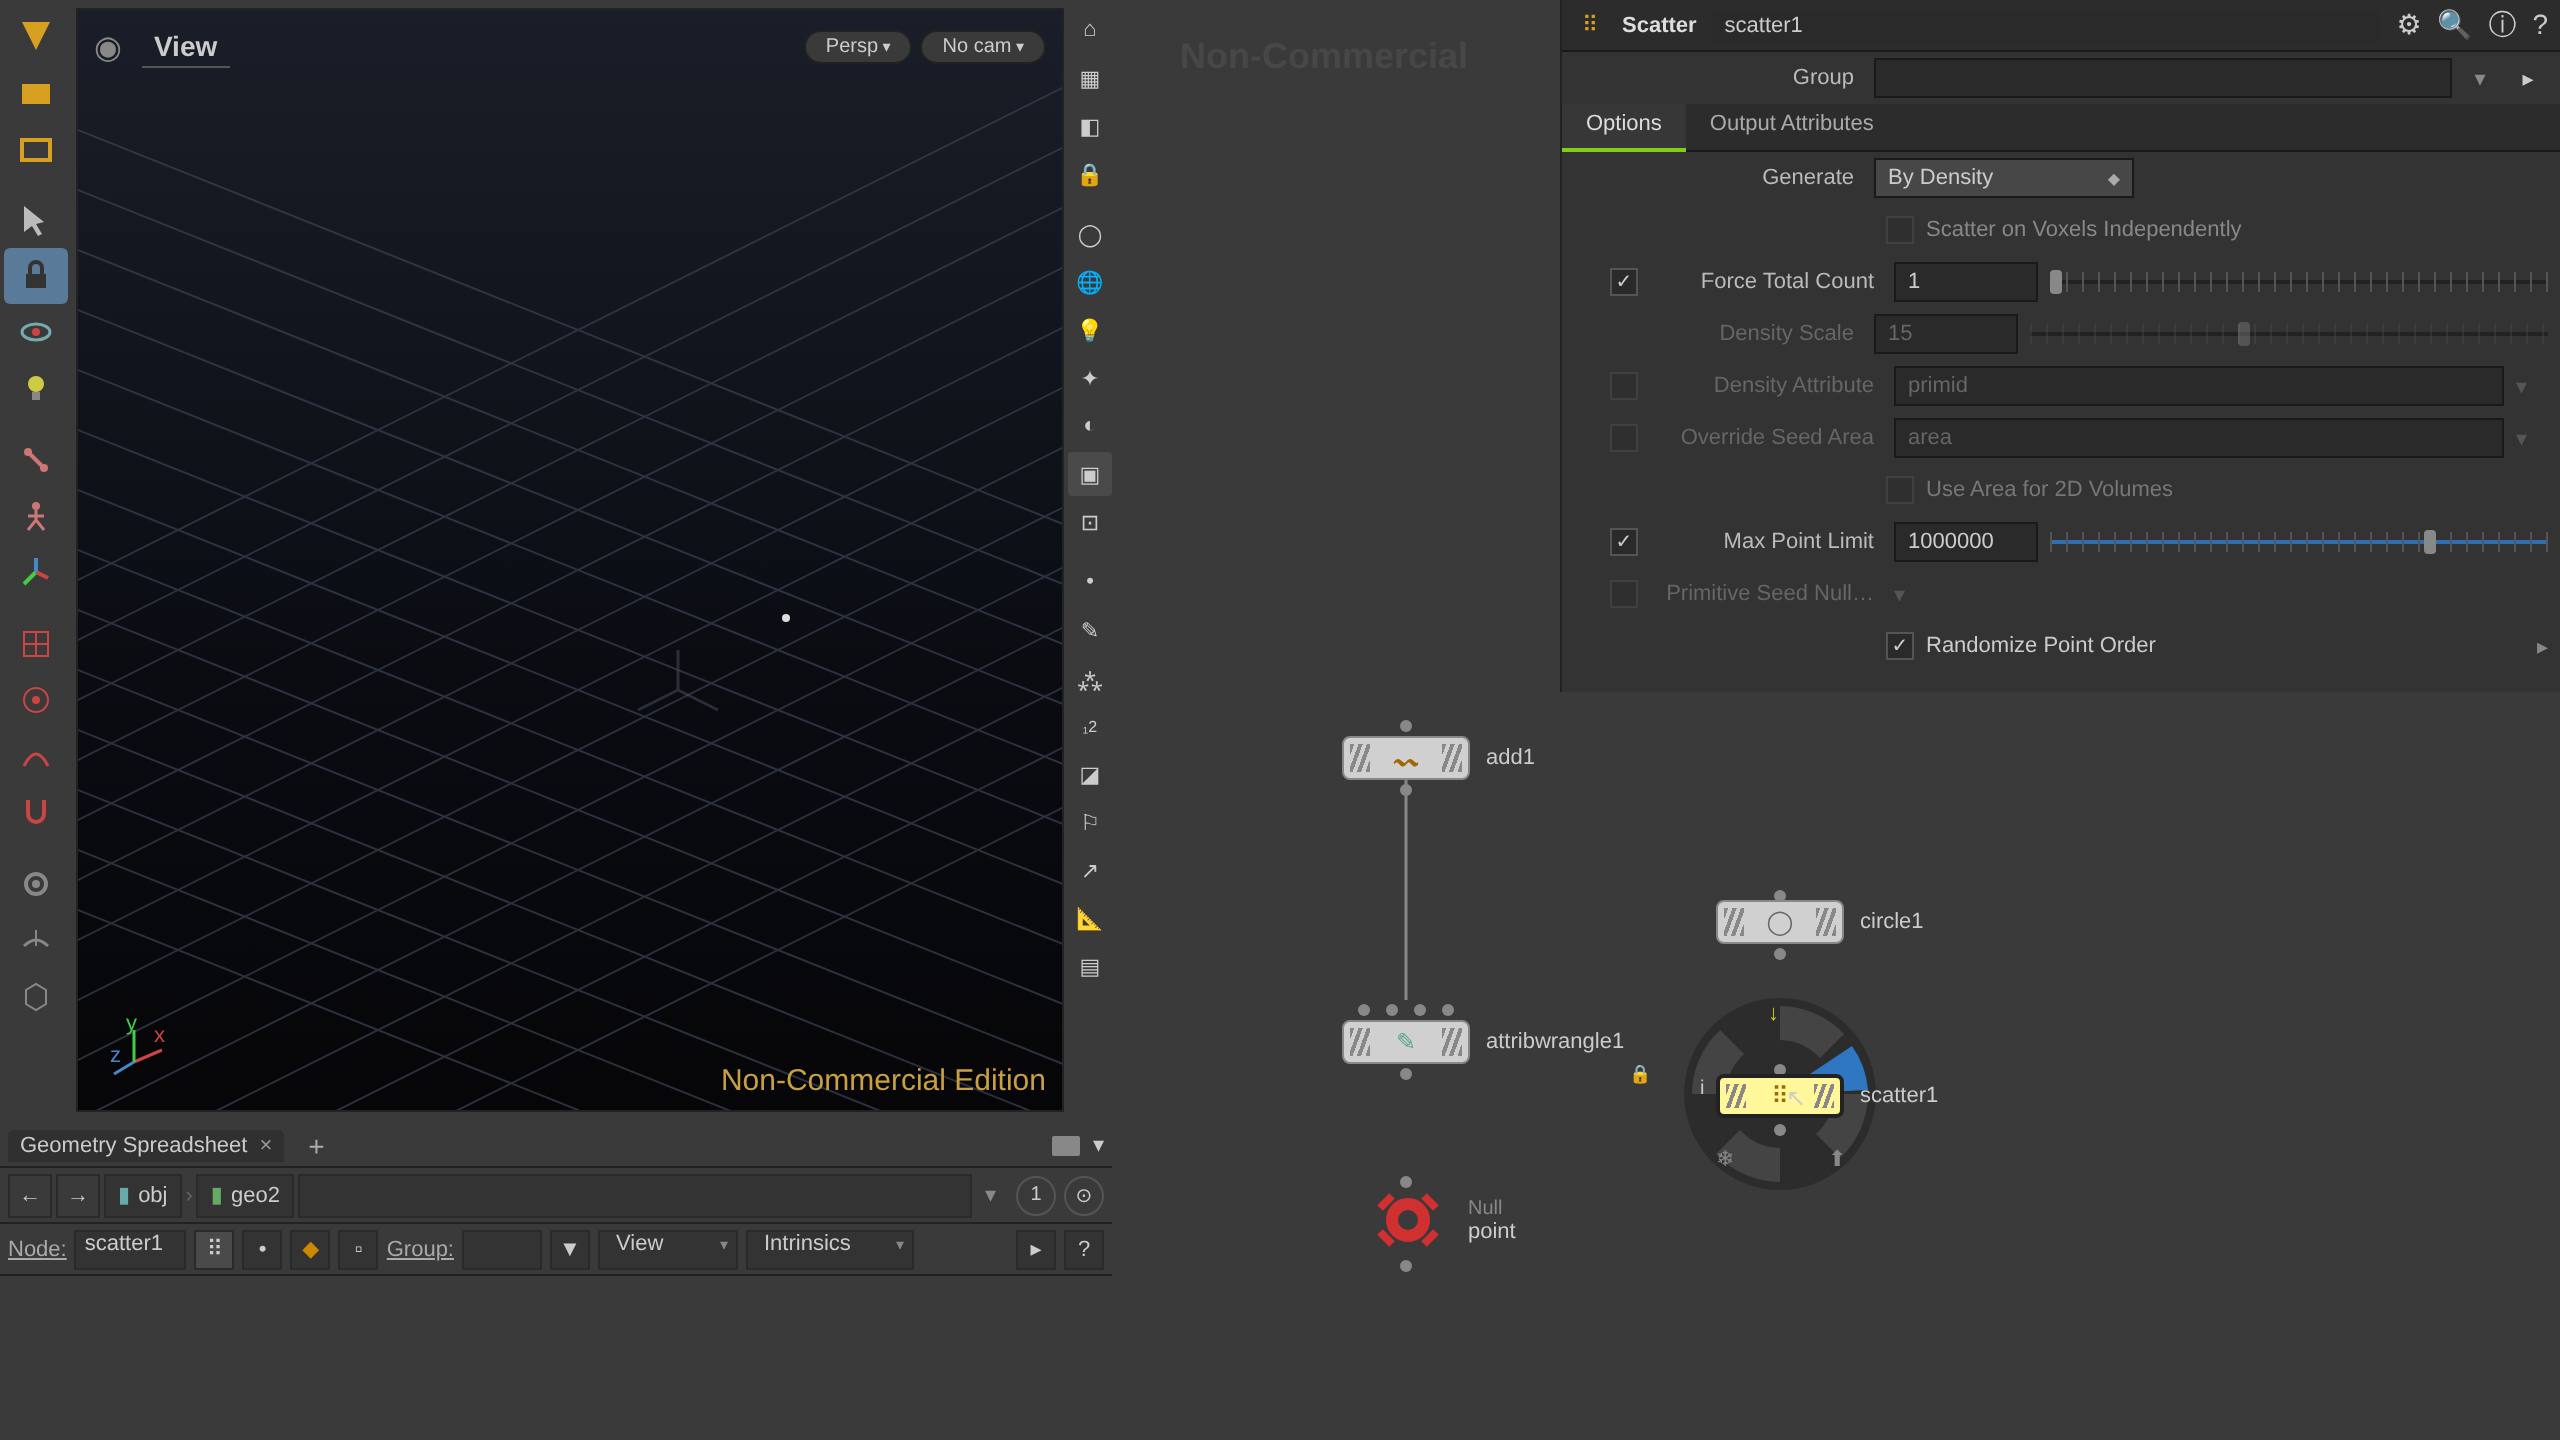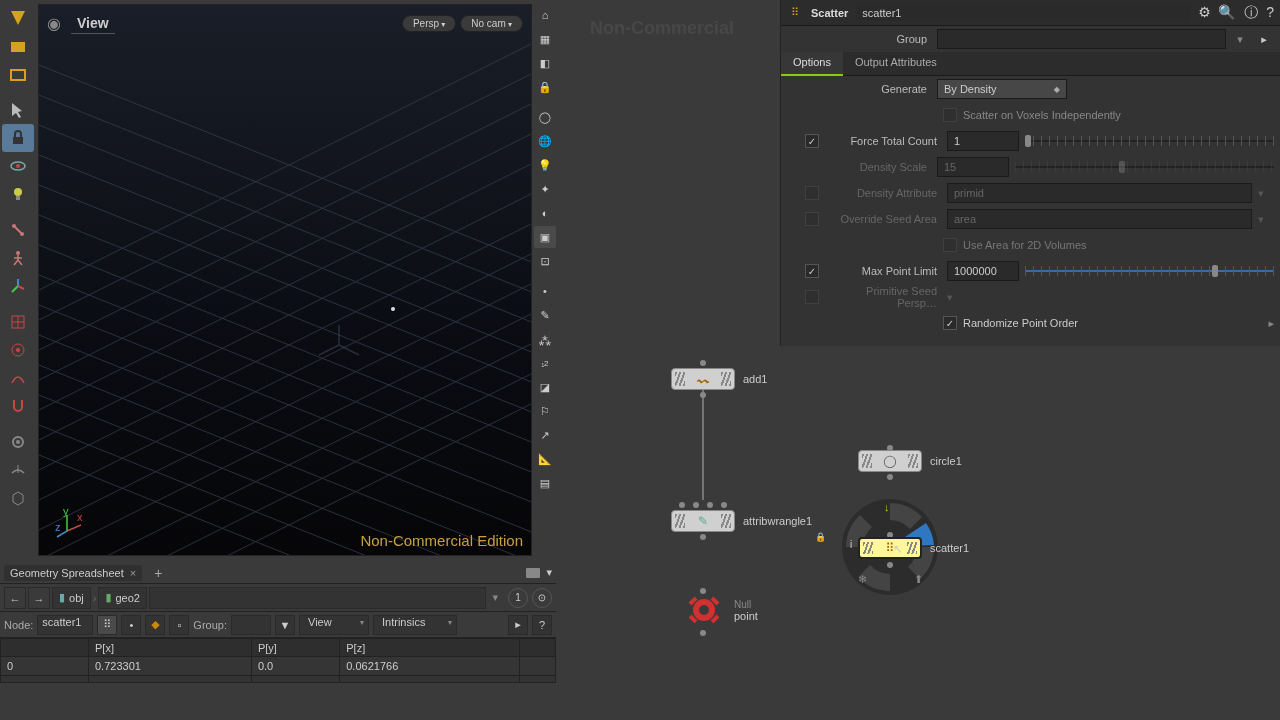--- a/index.html
+++ b/index.html
@@ -37,21 +37,21 @@
 .sheet-add { color:#aaa; font-size:14px; cursor:pointer; padding:0 6px; }
 .sheet-tabs-right { margin-left:auto; display:flex; align-items:center; gap:6px; }
 .chip { width:14px; height:10px; background:#888; border-radius:1px; }
 .sheet-path { display:flex; align-items:center; height:28px; gap:2px; padding:0 4px; border-bottom:1px solid #222; }
 .path-btn { width:22px; height:22px; background:#3a3a3a; border:1px solid #2a2a2a; display:flex; align-items:center; justify-content:center; cursor:pointer; }
 .path-seg { display:flex; align-items:center; height:22px; padding:0 6px; background:#333; border:1px solid #2a2a2a; gap:4px; }
 .path-input { flex:1; background:#333; border:1px solid #2a2a2a; height:22px; }
 .path-right { display:flex; gap:4px; align-items:center; margin-left:4px; }
 .circle-btn { width:20px; height:20px; border-radius:50%; border:1px solid #555; display:flex; align-items:center; justify-content:center; font-size:10px; cursor:pointer; }
 .sheet-controls { display:flex; align-items:center; height:26px; gap:4px; padding:0 4px; border-bottom:1px solid #222; }
-.ctl-label { color:#aaa; }
+.ctl-label { color:#aaa;text-decoration:underline; }
 .ctl-input { background:#333; border:1px solid #2a2a2a; height:20px; padding:0 4px; }
 .ctl-dd { background:#333; border:1px solid #2a2a2a; height:20px; padding:0 18px 0 8px; position:relative; cursor:pointer; }
 .ctl-dd::after { content:"▾"; position:absolute; right:4px; top:2px; font-size:8px; color:#888; }
 .sq-btn { width:20px; height:20px; background:#333; border:1px solid #2a2a2a; display:flex; align-items:center; justify-content:center; cursor:pointer; }
 .sheet-table { width:100%; border-collapse:collapse; }
 .sheet-table th { background:#2e2e2e; border:1px solid #222; text-align:left; padding:2px 6px; height:18px; font-weight:normal; }
 .sheet-table td { border:1px solid #222; padding:3px 6px; background:#333; }
 .sheet-table tr.data td { background:#353535; }
 .sheet-table th:first-child,.sheet-table td:first-child { width:88px; }
 
@@ -345,45 +345,20 @@
     <div class="sq-btn">▫</div>
     <span class="ctl-label">Group:</span>
     <div class="ctl-input" style="width:40px"></div>
     <div class="sq-btn">▼</div>
     <div class="ctl-dd" style="width:70px">View</div>
     <div class="ctl-dd" style="width:84px">Intrinsics</div>
     <div style="flex:1"></div>
     <div class="sq-btn">▸</div>
     <div class="sq-btn">?</div>
   </div>
-  <table class="sheet-table">
-    <tbody>
-        <tr>
-      <th></th>
-      <th>P[x]</th>
-      <th>P[y]</th>
-      <th>P[z]</th>
-      <th></th>
-    </tr>
-    <tr class="data">
-      <td>0</td>
-      <td>0.723301</td>
-      <td>0.0</td>
-      <td>0.0621766</td>
-      <td></td>
-    </tr>
-    <tr>
-          <td></td>
-          <td></td>
-          <td></td>
-          <td></td>
-          <td></td>
-        </tr>
-  </tbody>
-    </table>
 </div>
 
 <div class="node-graph">
   <svg class="ng">
     <path class="wire" d="M143 40 L143 155"></path>
     <path class="wire" d="M143 180 L143 245"></path>
     <path class="wire" d="M330 120 L330 185"></path>
   </svg>
   <div class="conn-dot" style="left:140px;top:10px"></div>
   <div class="node" style="left:111px;top:18px">
@@ -542,21 +517,21 @@
     <div class="pp-num">1000000</div>
     <div class="pp-slider">
         <div class="track" style="background:#3070b0"></div>
         <div class="ticks"></div>
         <div class="thumb" style="left:75%"></div>
       </div>
   </div>
   <div class="pp-row">
     <div style="width:12px"></div>
     <div class="chk disabled"></div>
-    <div class="pp-lbl disabled" style="width:116px">Primitive Seed Persp…</div>
+    <div class="pp-lbl disabled" style="width:116px">Primitive Seed Null…</div>
     <span style="width:16px;color:#555">▾</span>
   </div>
   <div class="pp-row">
     <div style="width:150px"></div>
     <div class="chk on"></div>
     <span>Randomize Point Order</span>
     <div style="flex:1"></div>
     <span style="color:#888;cursor:pointer">▸</span>
   </div>
 </div>

